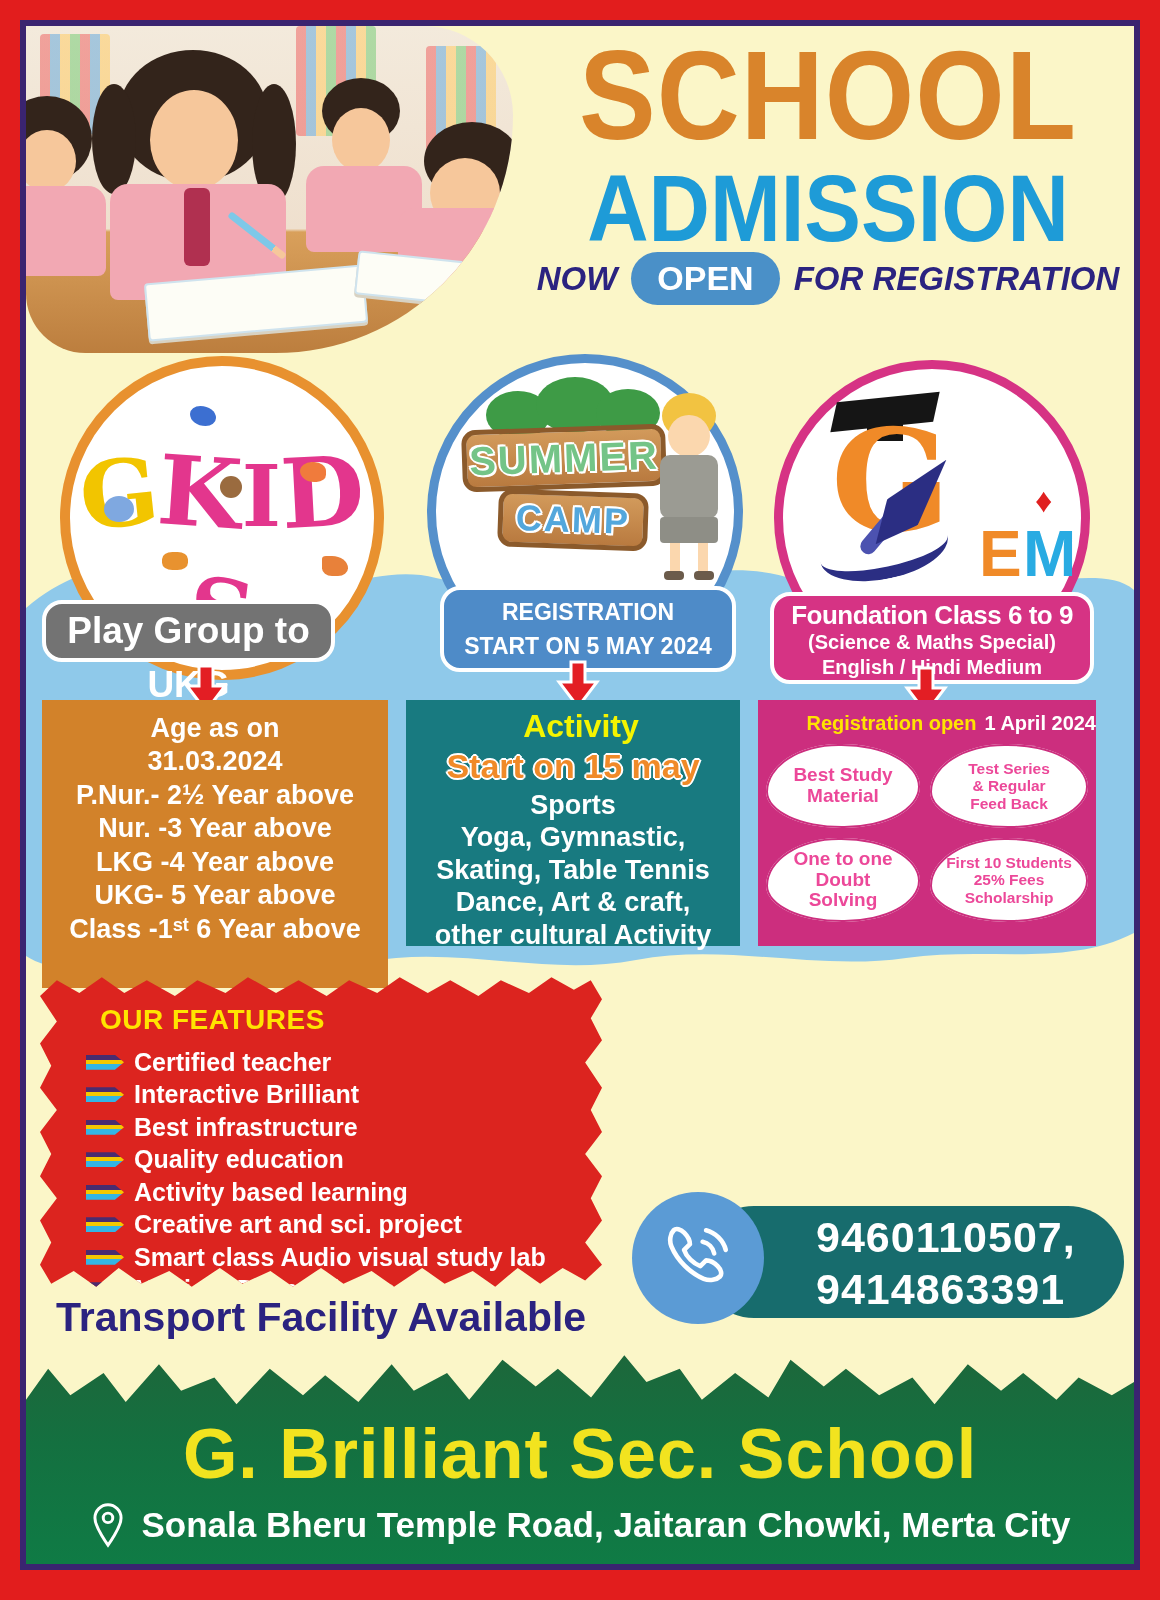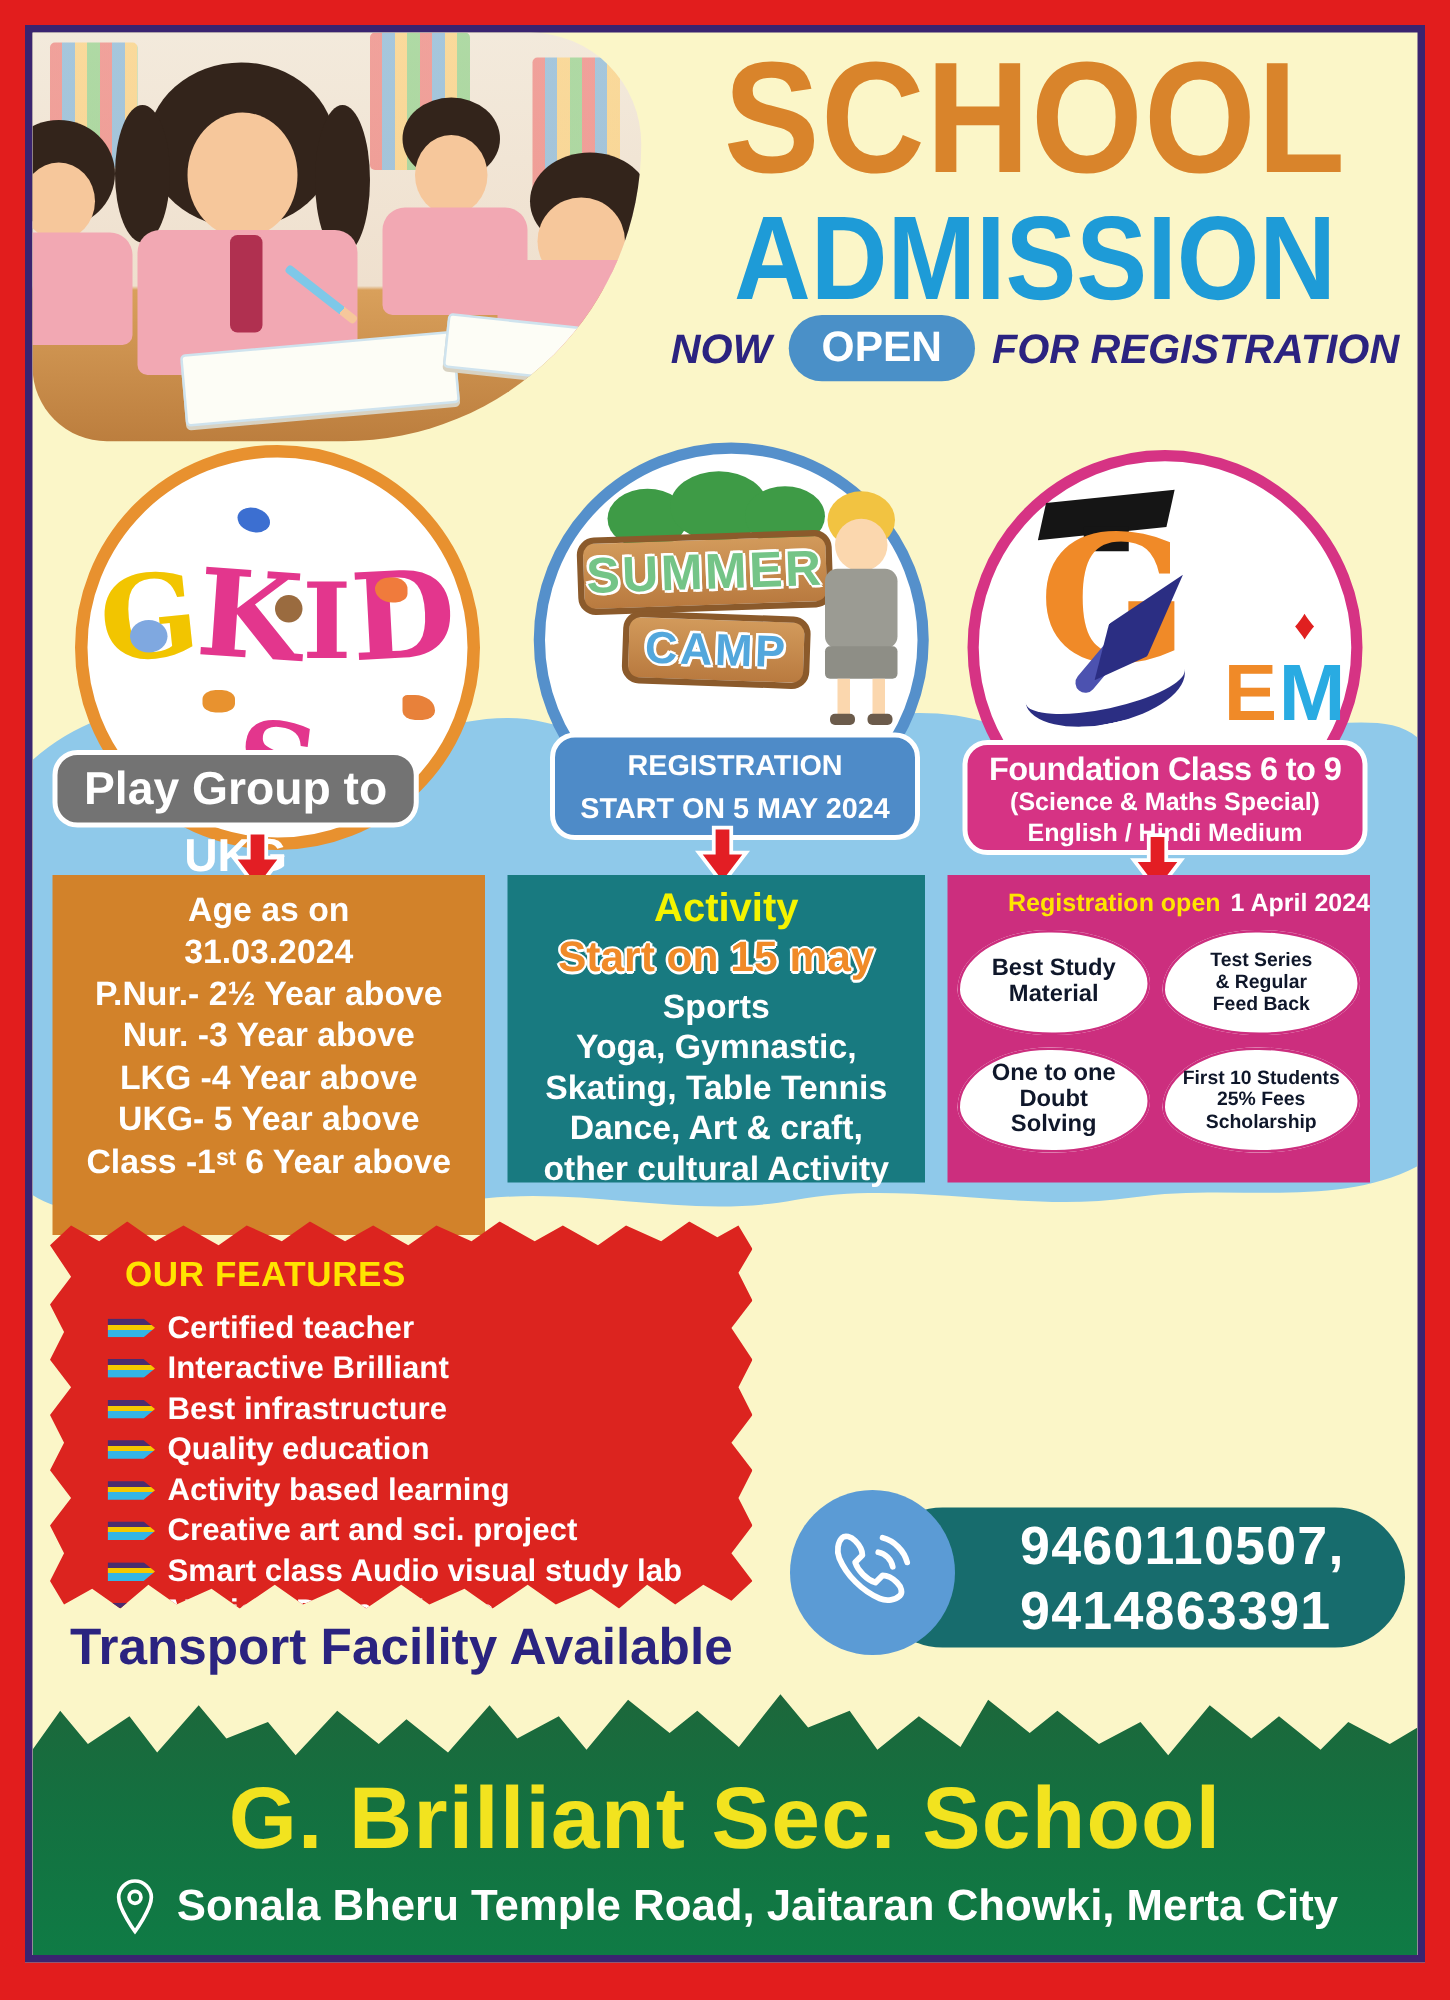--- a/index.html
+++ b/index.html
@@ -96,21 +96,21 @@
   .box-act { left:380px; top:674px; width:334px; height:246px; background:#187A80; padding-top:8px; }
   .act-title { color:#F4F400; font-size:32px;margin-left:16px; }
   .act-start { color:#F08A28; font-size:34px; margin-top:2px;
       text-shadow:-2px 0 #fff,2px 0 #fff,0 -2px #fff,0 2px #fff,1px 1px #fff,-1px -1px #fff,1px -1px #fff,-1px 1px #fff; }
   .act-body { font-size:27px; line-height:1.2; white-space:pre-line; margin-top:3px; }
   .box-batch { left:732px; top:674px; width:338px; height:246px; background:#CC2E7E; padding-top:9px; }
   .batch-l1 { font-size:23px; letter-spacing:-0.3px; }
   .batch-l2 { display:flex; justify-content:flex-end; gap:8px; font-size:20px; margin-top:3px; }
   .reg-open { color:#FFE400; }
   .badges { display:grid; grid-template-columns:154px 158px; gap:10px 10px; justify-content:center; margin-top:9px; }
-  .badge { background:#fff; color:#0f172a; border-radius:48% 52% 50% 50% / 58% 52% 50% 44%;
+  .badge { background:#fff; color:#ec4899; border-radius:48% 52% 50% 50% / 58% 52% 50% 44%;
            height:84px; display:flex; align-items:center; justify-content:center;
            font-size:19px; line-height:1.1; white-space:pre-line; font-weight:bold;
            box-shadow:0 0 0 2px #CC2E7E inset; }
   .badge.small { font-size:15.5px; }
 
   
   .jagged { background:#DC241F;
     clip-path: polygon(0% 7%,3% 2%,7% 6%,11% 1%,15% 6%,19% 2%,24% 7%,28% 2%,33% 6%,37% 1%,42% 6%,46% 2%,51% 7%,55% 2%,60% 6%,64% 1%,69% 6%,73% 2%,78% 7%,82% 2%,87% 6%,91% 1%,95% 5%,98% 2%,100% 8%,98% 14%,100% 21%,97% 28%,100% 36%,98% 43%,100% 50%,97% 57%,100% 64%,98% 71%,100% 78%,97% 85%,100% 92%,97% 97%,93% 93%,89% 98%,85% 93%,81% 99%,77% 94%,72% 98%,68% 93%,63% 99%,59% 94%,54% 98%,50% 93%,45% 99%,41% 94%,36% 98%,32% 93%,27% 99%,23% 94%,18% 98%,14% 93%,10% 99%,6% 94%,2% 98%,0% 92%,2% 85%,0% 78%,3% 71%,0% 64%,2% 57%,0% 50%,3% 43%,0% 36%,2% 29%,0% 22%,3% 15%); }
   .features { left:14px; top:948px; width:562px; height:316px; position:absolute; padding:30px 16px 0 46px; }
   .feat-head { color:#FFE400; font-size:28px; font-weight:bold; margin:0 0 10px 14px; letter-spacing:.5px; }

